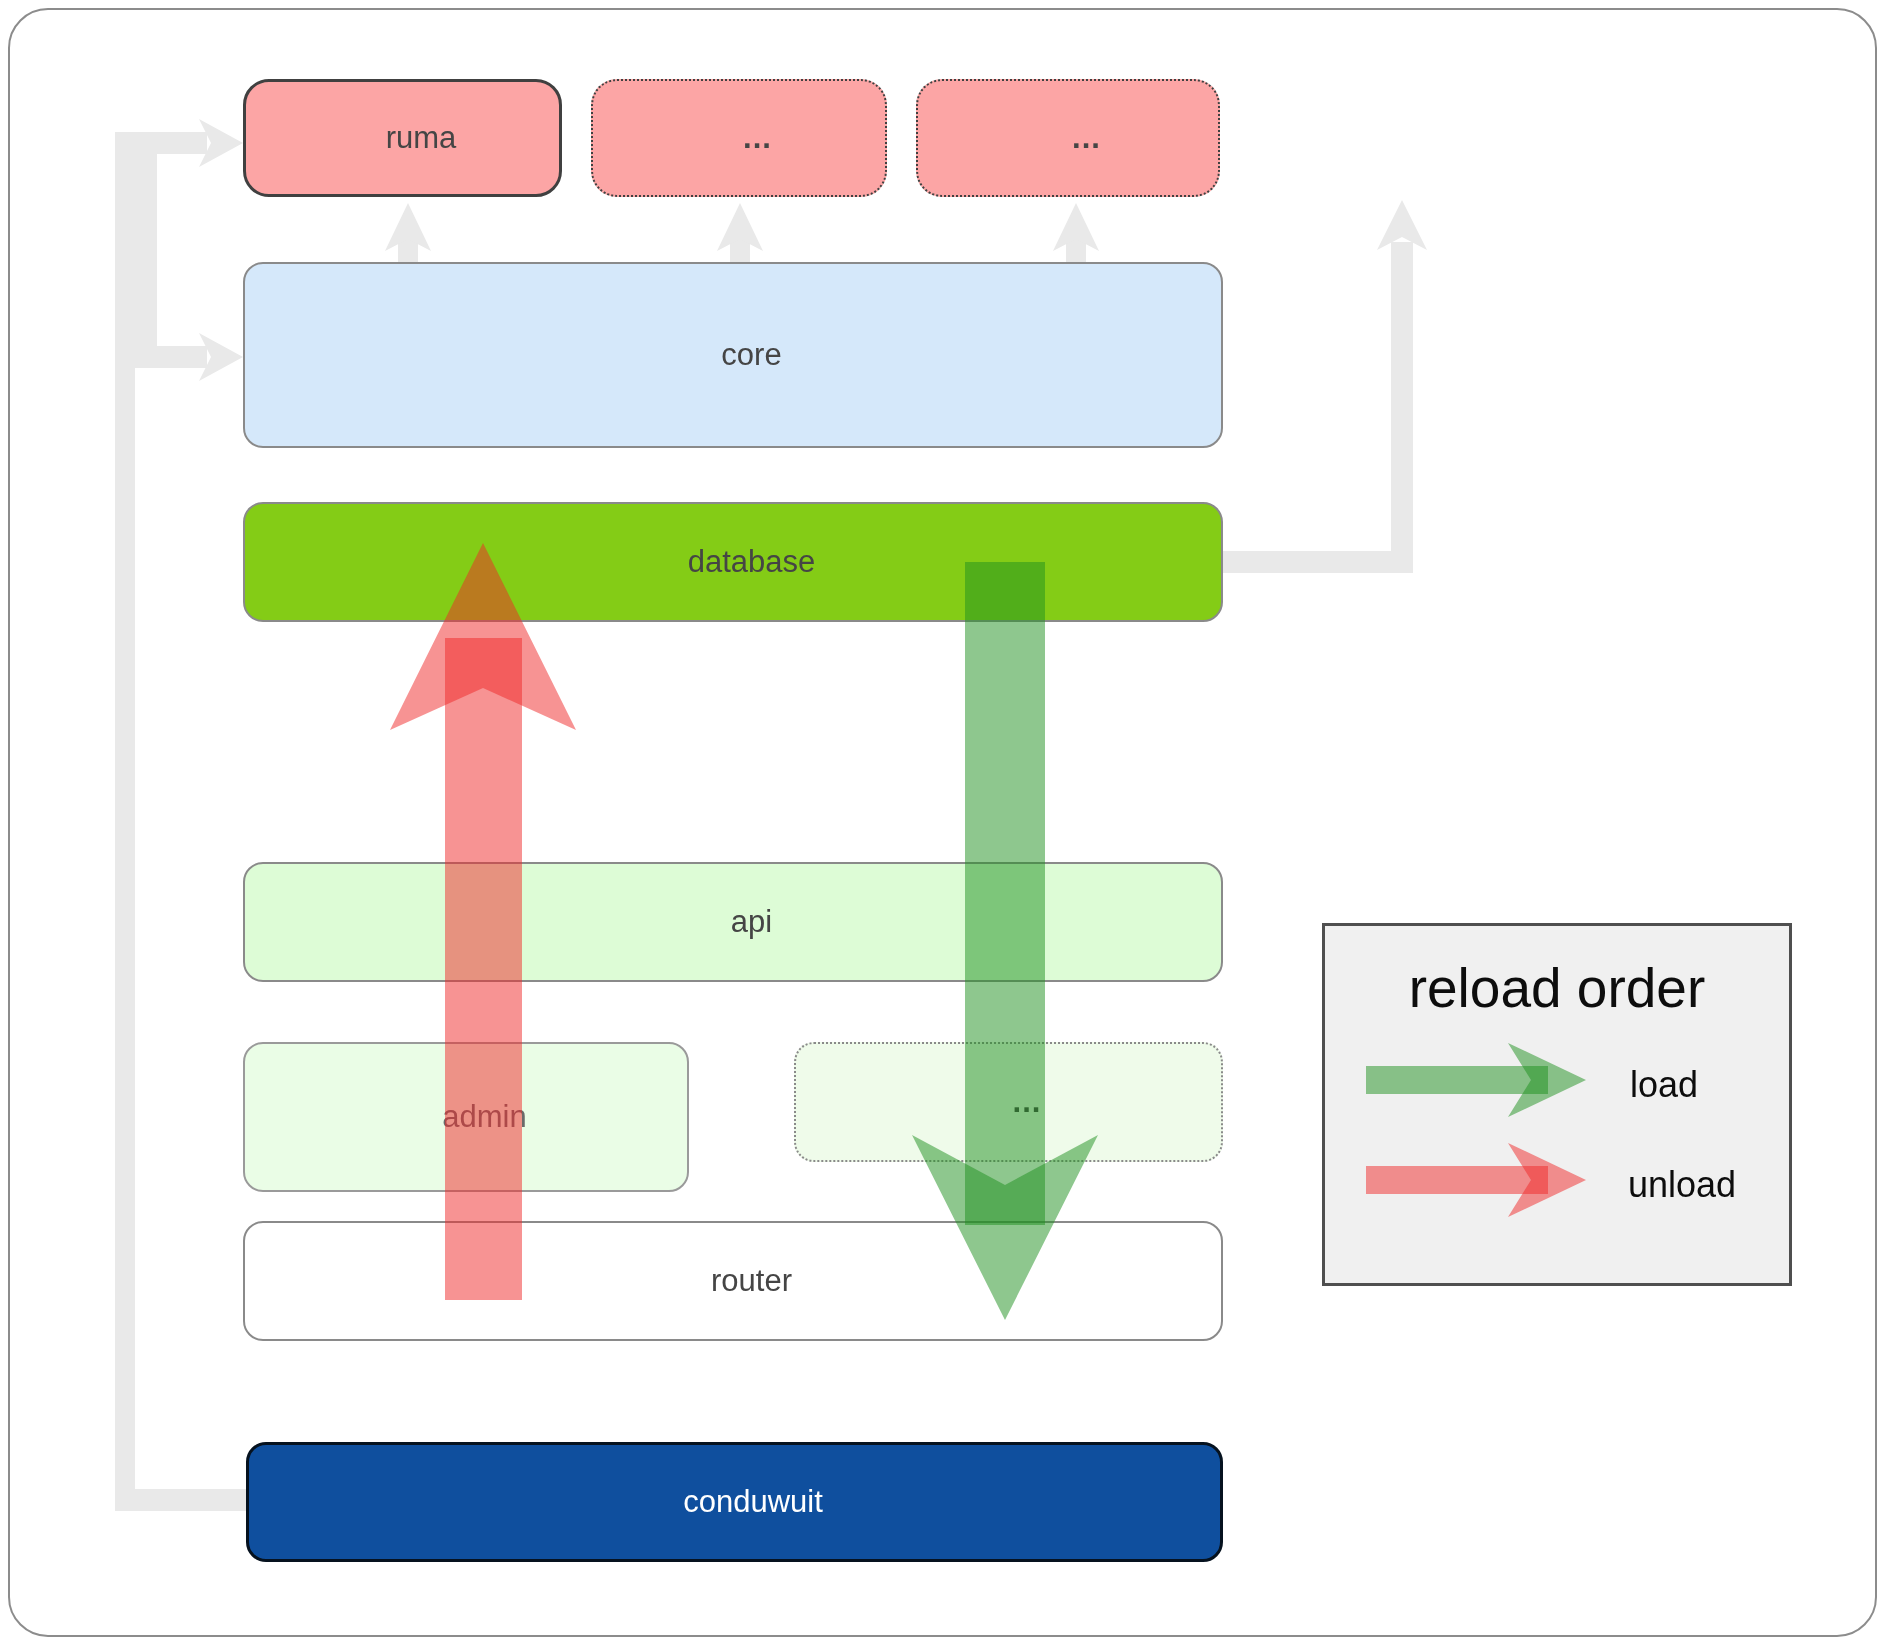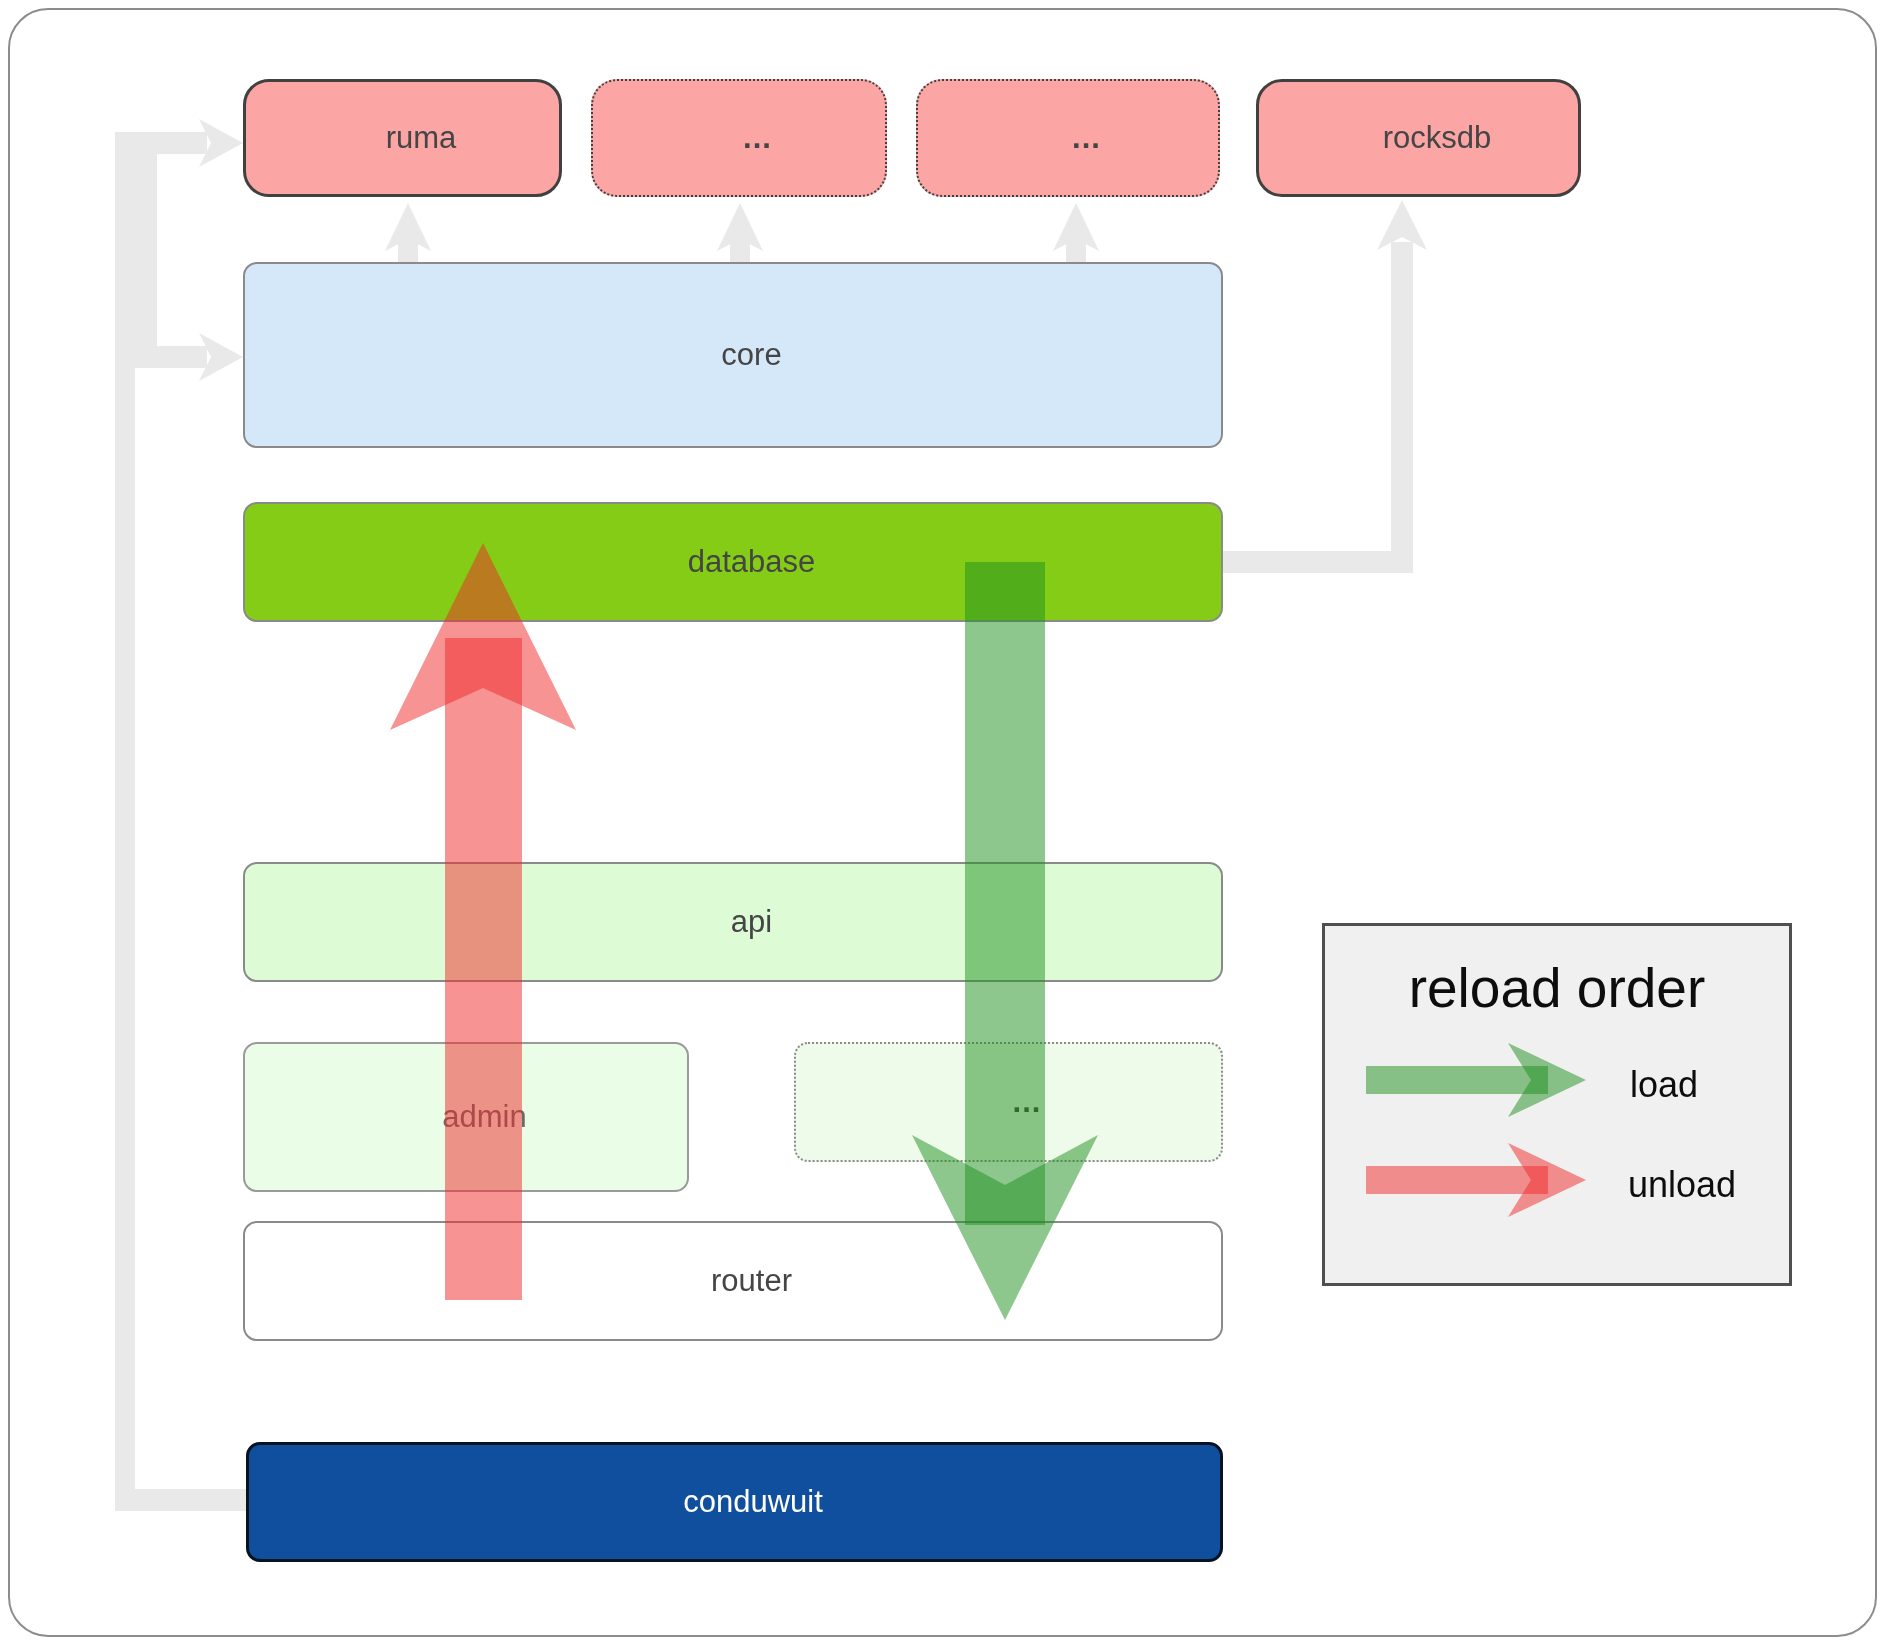--- a/index.html
+++ b/index.html
@@ -5,21 +5,21 @@
   html,body{margin:0;padding:0;background:#ffffff;}
   body{width:1883px;height:1643px;position:relative;overflow:hidden;
        font-family:"Liberation Sans","DejaVu Sans",sans-serif;}
   .canvas{position:absolute;inset:0;}
   .page-border{position:absolute;left:8px;top:8px;width:1865px;height:1625px;
        border:2px solid #8c8c8c;border-radius:40px;pointer-events:none;}
   svg.layer{position:absolute;left:0;top:0;pointer-events:none;}
   .box{position:absolute;box-sizing:border-box;display:flex;align-items:center;
        justify-content:center;font-size:31px;color:#454545;z-index:2;}
   .box .lbl{position:relative;}
-  .rad26{border-radius:26px;} .rad22{border-radius:14px;padding-left:37px;}
+  .rad26{border-radius:26px;} .rad22{border-radius:20px;padding-left:37px;}
   .b-dark{border:3px solid #404040;}
   .b-dot{border:2px dotted #404040;}
   .b-gray{border:2.5px solid #8a8a8a;}
   .b-admin{border:2px solid #9a9a9a;}
   .b-gdot{border:2px dotted #8a8a8a;}
   .peach{background:#fca5a5;padding-left:37px;}
   .core{background:#d5e8fa;}
   .database{background:#84cc16;}
   .service{background:#ccfbc5;}
   .api{background:#ddfcd6;}
@@ -78,23 +78,20 @@
 
   <div class="box peach b-dark rad26" style="left:243px;top:79px;width:319px;height:118px;">
     <span class="lbl">ruma</span>
   </div>
   <div class="box peach b-dot rad26" style="left:591px;top:79px;width:296px;height:118px;">
     <span class="lbl dots">...</span>
   </div>
   <div class="box peach b-dot rad26" style="left:916px;top:79px;width:304px;height:118px;">
     <span class="lbl dots">...</span>
   </div>
-  <div class="box peach b-dark rad26" style="left:1256px;top:79px;width:325px;height:118px;">
-    <span class="lbl">rocksdb</span>
-  </div>
 
   <div class="box core b-gray rad22" style="left:243px;top:262px;width:980px;height:186px;">
     <span class="lbl">core</span>
   </div>
   <div class="box database b-gray rad22" style="left:243px;top:502px;width:980px;height:120px;">
     <span class="lbl">database</span>
   </div>
   <div class="box api b-gray rad22" style="left:243px;top:862px;width:980px;height:120px;">
     <span class="lbl">api</span>
   </div>

